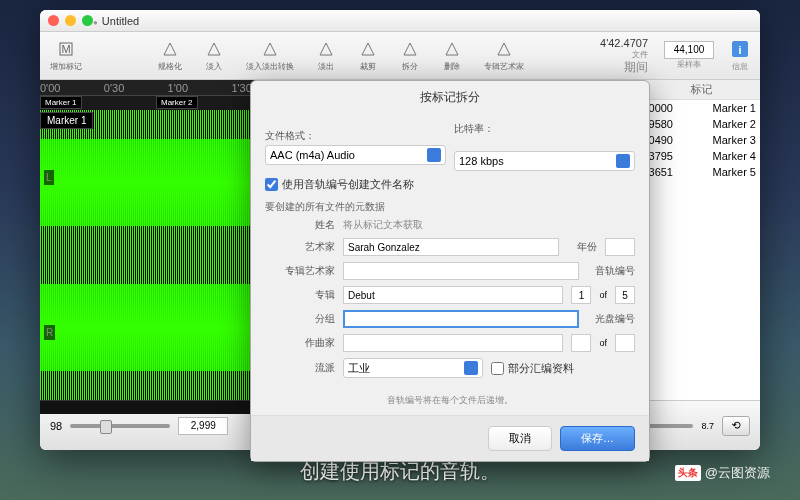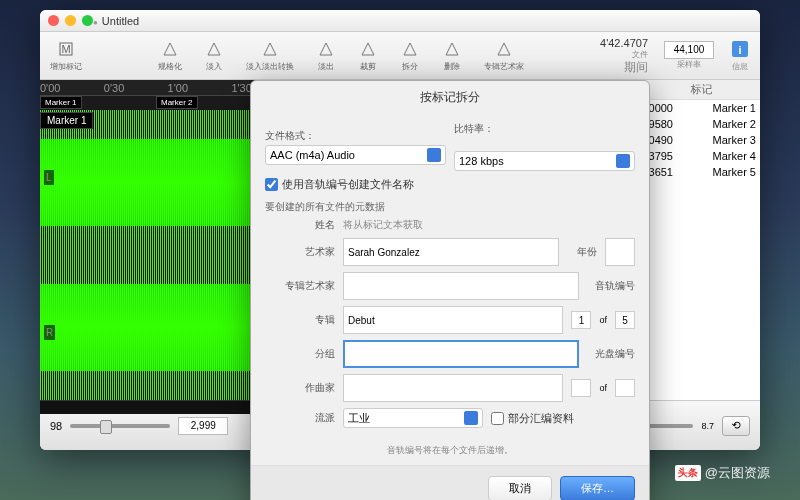--- a/index.html
+++ b/index.html
@@ -41,21 +41,21 @@
 .tbtn2{width:28px;height:20px;background:linear-gradient(#fff,#ddd);border:1px solid #aaa;border-radius:3px;display:flex;align-items:center;justify-content:center;cursor:pointer}
 .timedisp{font-family:monospace;font-size:14px;color:#333;font-weight:bold}
 .rec{color:#c00}
 .dialog{position:absolute;top:80px;left:250px;width:400px;background:#f0f0f0;border:1px solid #aaa;border-radius:6px;box-shadow:0 8px 30px rgba(0,0,0,.4);z-index:10}
 .dtitle{text-align:center;padding:8px;font-size:12px;color:#333}
 .dbody{padding:8px 14px}
 .drow{display:flex;align-items:center;gap:8px;margin-bottom:6px}
 .dlabel{width:70px;text-align:right;font-size:10px;color:#555}
 .dsel{flex:1;height:20px;background:#fff;border:1px solid #ccc;border-radius:3px;padding:0 4px;font-size:10px;display:flex;align-items:center;justify-content:space-between}
 .dsel::after{content:"";width:14px;height:14px;background:#3b7bdb;border-radius:2px;display:flex;align-items:center;justify-content:center}
-.dinput{flex:1;height:28px;border:1px solid #ccc;background:#fff;padding:4px 4px;font-size:10px}
+.dinput{flex:1;height:18px;border:1px solid #ccc;background:#fff;padding:4px 4px;font-size:10px}
 .dinput.blue{border:2px solid #4a90e2}
 .dchk{display:flex;align-items:center;gap:4px;font-size:10px;color:#333}
 .dchk input{accent-color:#3b7bdb}
 .dsection{font-size:10px;color:#666;margin:8px 0 4px}
 .dfoot{display:flex;justify-content:flex-end;gap:8px;padding:10px 14px;border-top:1px solid #ddd;background:#e8e8e8}
 .dbtn{padding:4px 20px;border-radius:4px;border:1px solid #ccc;background:linear-gradient(#fff,#eee);font-size:11px;cursor:pointer}
 .dbtn.primary{background:linear-gradient(#6aafff,#3b7bdb);color:#fff;border-color:#2a6acb}
 .small{width:30px;flex:none}
 .caption{position:absolute;bottom:15px;width:100%;text-align:center;color:#fff;font-size:20px;font-weight:300;text-shadow:0 1px 3px rgba(0,0,0,.8)}
 .credit{position:absolute;bottom:18px;right:30px;color:#eee;font-size:13px;display:flex;align-items:center;gap:4px}

